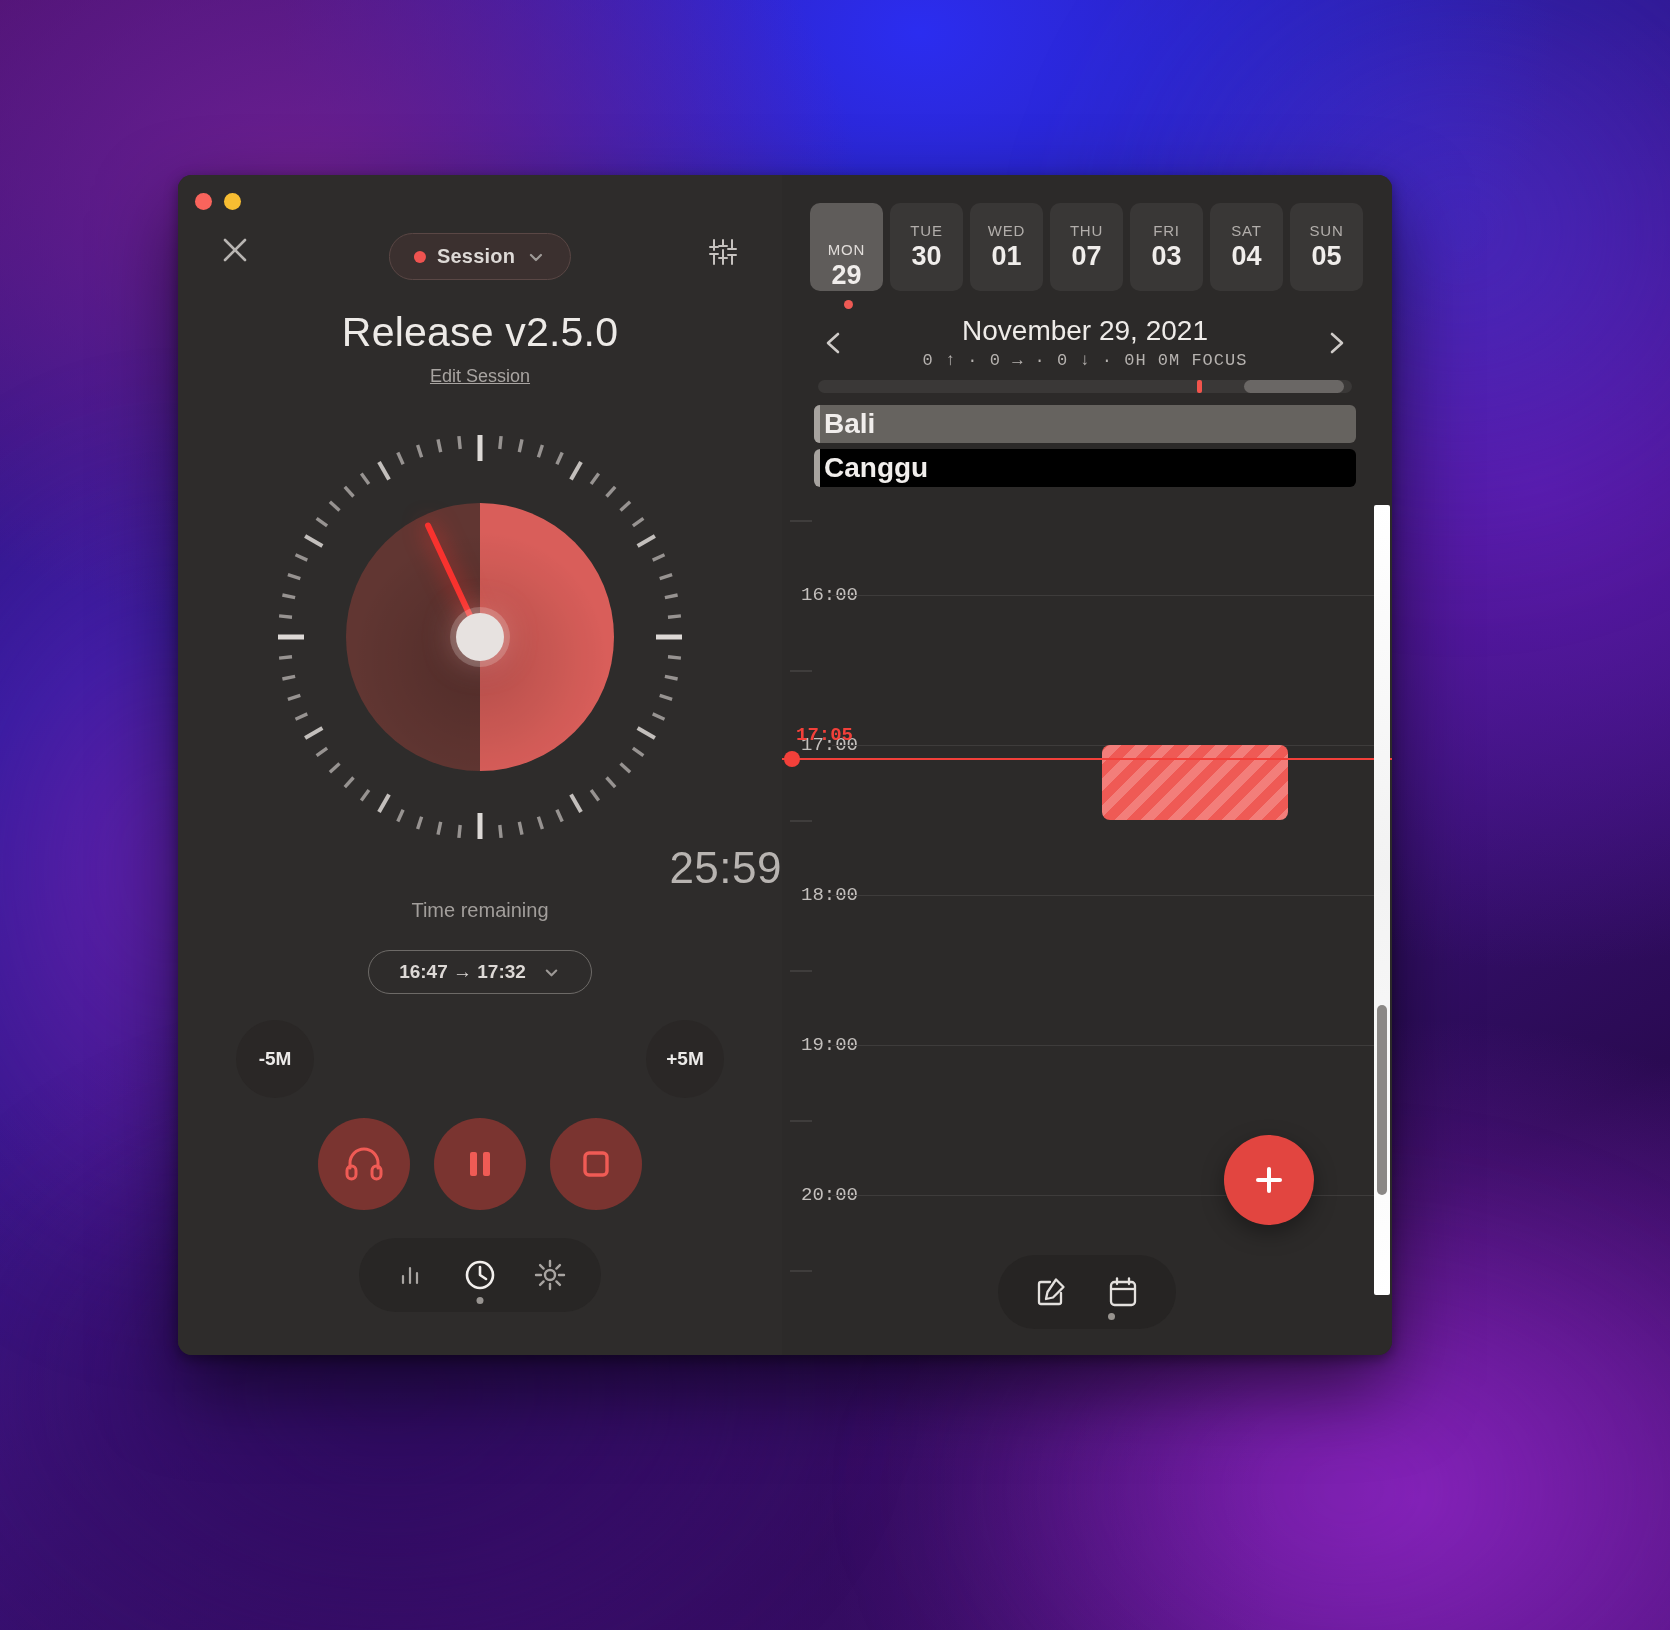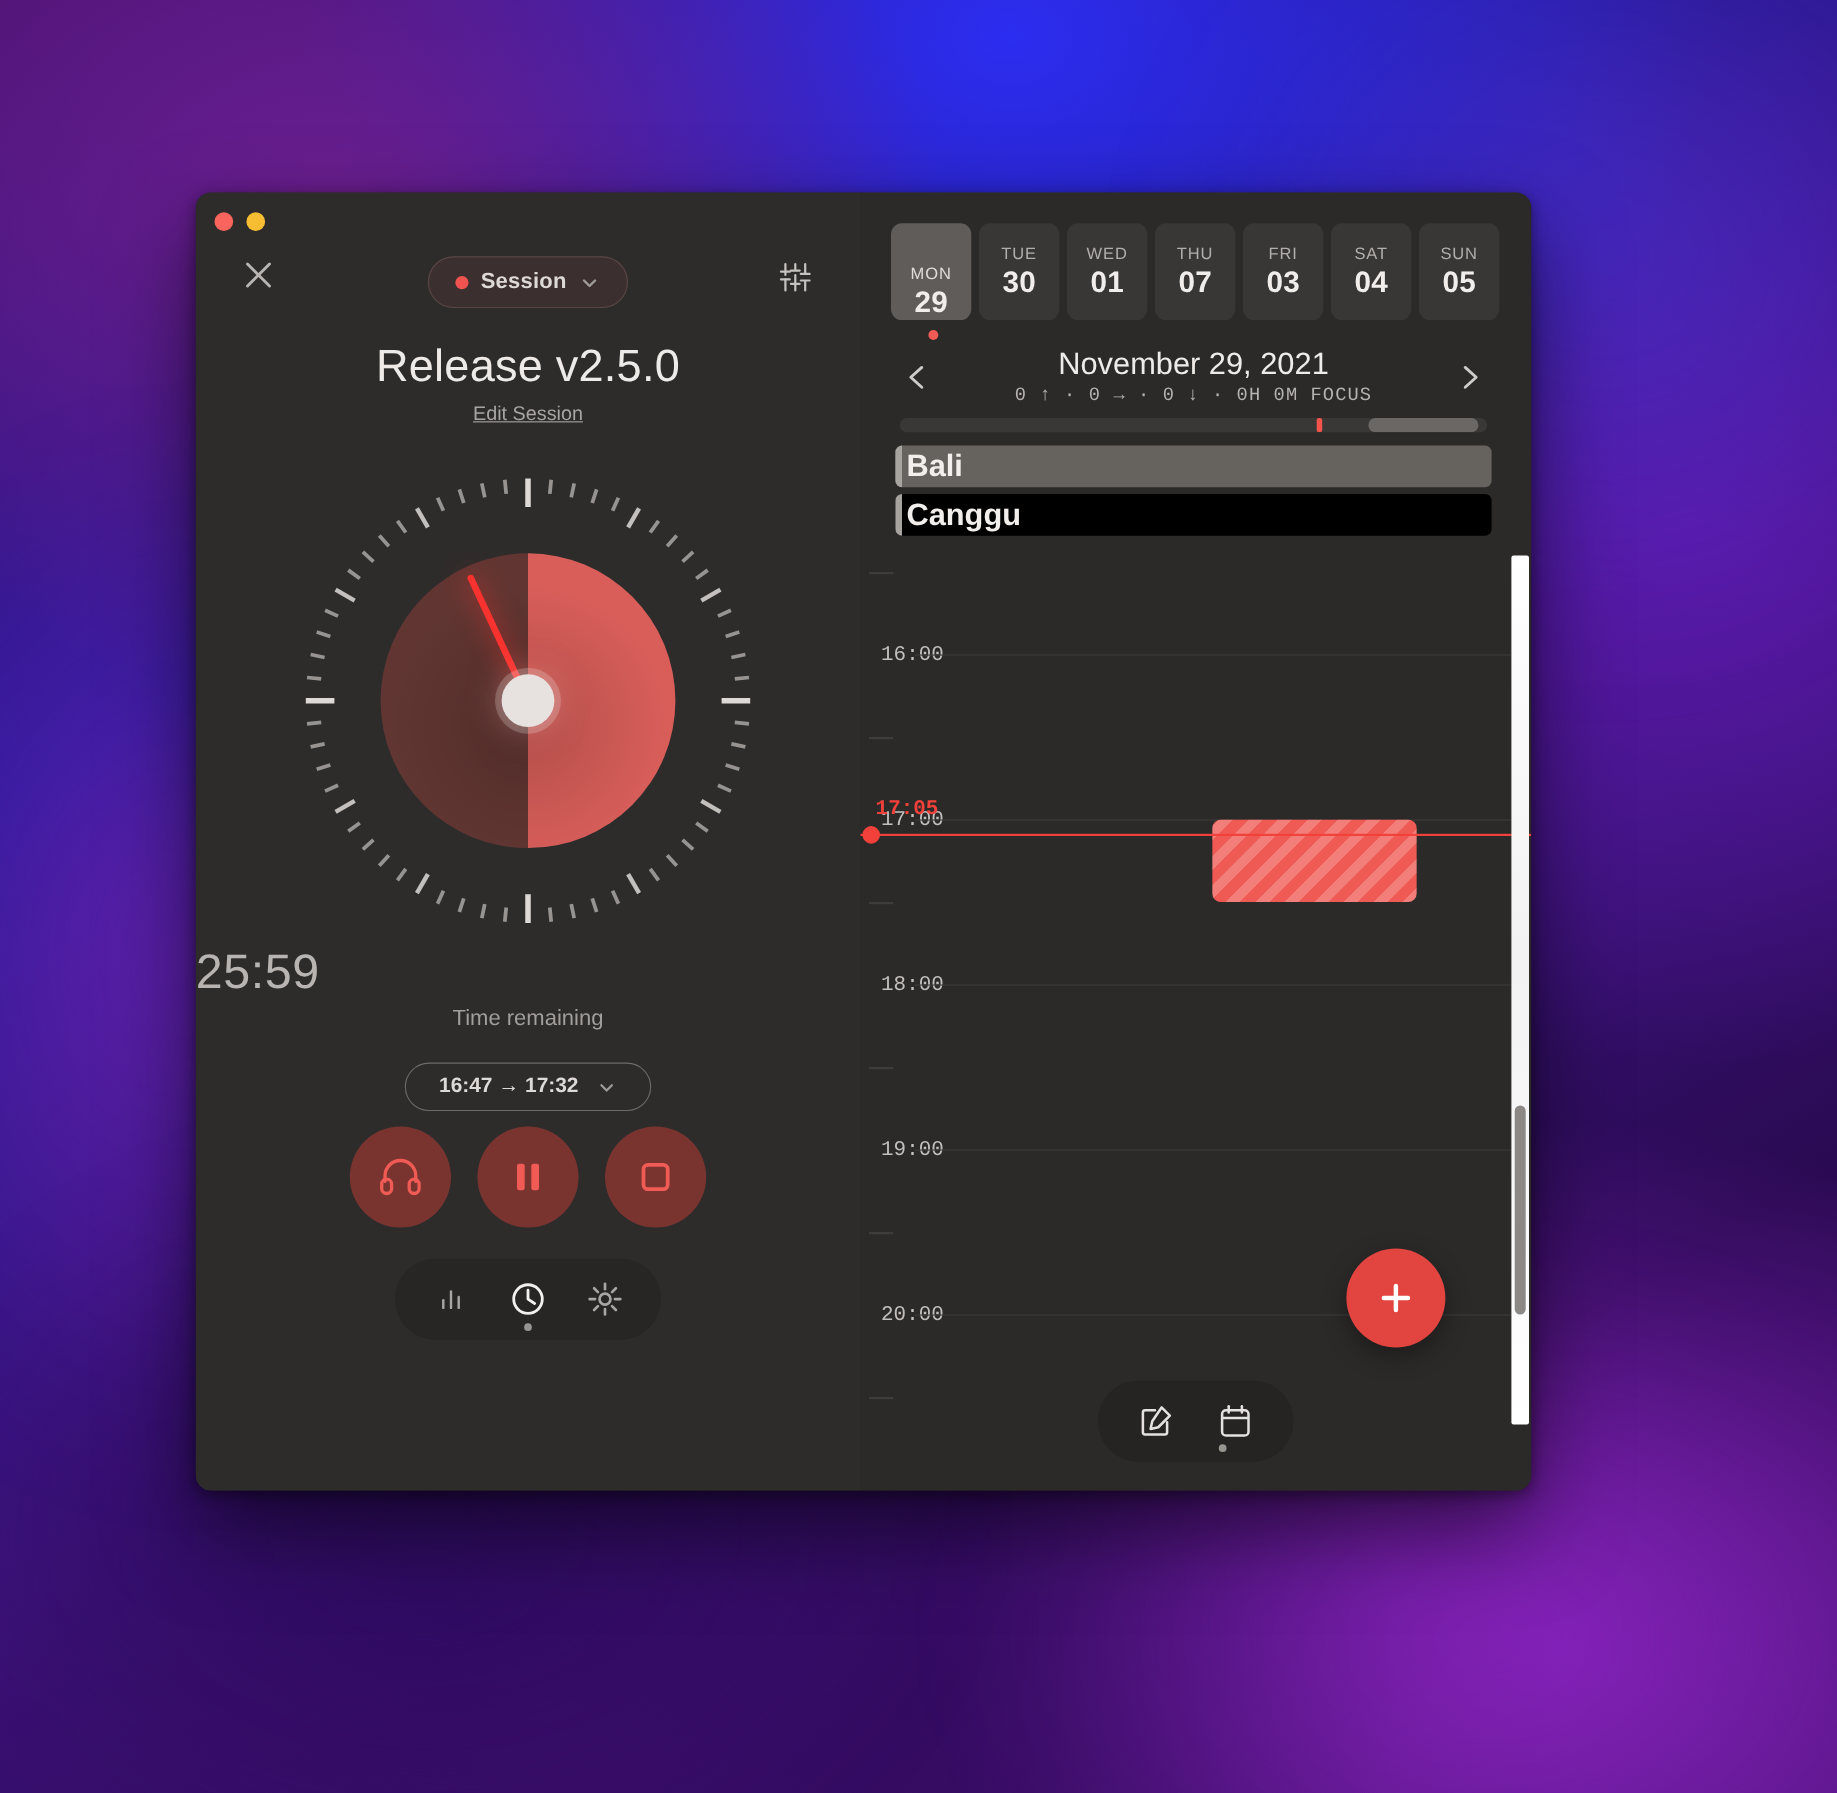--- a/index.html
+++ b/index.html
@@ -130,21 +130,21 @@
   }
   .hub {
     position: absolute; left: 50%; top: 50%;
     width: 48px; height: 48px; border-radius: 50%;
     background: #e7e2e0;
     transform: translate(-50%,-50%);
     box-shadow: 0 0 0 6px rgba(240,235,232,.22), 0 0 34px rgba(255,180,175,.45);
   }
 
   .timer-value {
-    text-align: left; margin-top: 16px;
+    text-align: right; margin-top: 0;
     font-size: 44px; color: #b8b4b1; letter-spacing: .5px;
   }
   .timer-caption {
     text-align: center; margin-top: 6px;
     font-size: 20px; color: #a29e9b;
   }
   .range-pill {
     margin: 28px auto 0;
     width: 224px; height: 44px;
     border: 1px solid #6d6a67;
@@ -486,20 +486,24 @@
 
     <div class="range-pill">
       <span class="rtext">16:47 → 17:32</span>
       <span class="chev">
         <svg width="19" height="19" viewBox="0 0 20 20">
           <polyline points="5,8 10,13 15,8" fill="none" stroke="currentColor" stroke-width="2.2" stroke-linecap="round" stroke-linejoin="round"></polyline>
         </svg>
       </span>
     </div>
 
+    <div class="adjust-row">
+      <div class="circ-btn minus">-5M</div>
+      <div class="circ-btn plus">+5M</div>
+    </div>
 
     <div class="play-row">
       <div class="play-btn">
         <svg width="42" height="42" viewBox="0 0 42 42">
           <path d="M7 25 V20 a14 14 0 0 1 28 0 v5" fill="none" stroke="#f05b55" stroke-width="3" stroke-linecap="round"></path>
           <rect x="4" y="23" width="9" height="13" rx="4.5" fill="none" stroke="#f05b55" stroke-width="3"></rect>
           <rect x="29" y="23" width="9" height="13" rx="4.5" fill="none" stroke="#f05b55" stroke-width="3"></rect>
         </svg>
       </div>
       <div class="play-btn">

